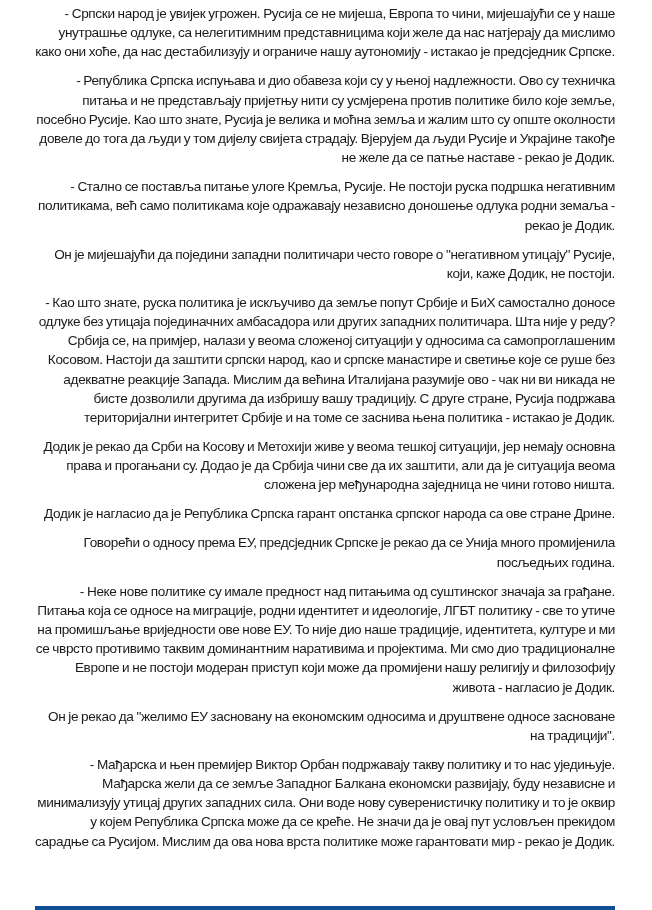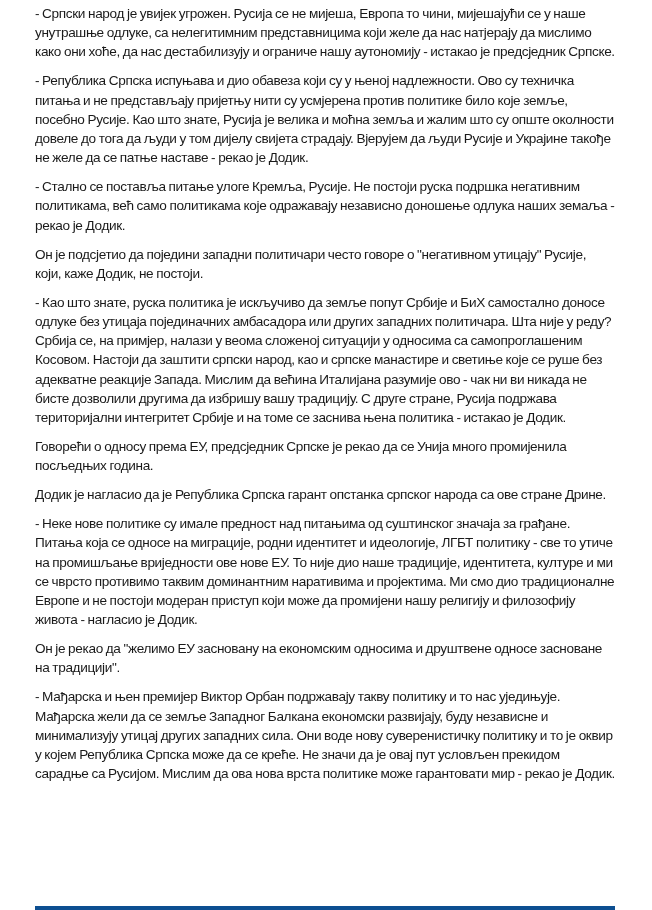--- a/index.html
+++ b/index.html
@@ -10,39 +10,40 @@
       top: 4px;
       width: 580px;
       font-family: "Liberation Sans", sans-serif;
       font-size: 13.6px;
       line-height: 19.2px;
       color: #1a1a1a;
       letter-spacing: -0.35px;
       word-spacing: -0.5px;
       transform-origin: 0 0;
     }
-    .article p { margin: 0 0 9.8px 0; }
+    .article p { margin: 0 0 9.8px 0; text-align: right; }
     .bottom-rule {
       position: absolute;
       left: 35px;
       top: 906px;
       width: 580px;
       height: 4px;
       background: #0d4f91;
     }
   </style>
 </head>
 <body>
 
 <div class="article">
   <p>- Српски народ је увијек угрожен. Русија се не мијеша, Европа то чини, мијешајући се у наше унутрашње одлуке, са нелегитимним представницима који желе да нас натјерају да мислимо како они хоће, да нас дестабилизују и ограниче нашу аутономију - истакао је предсједник Српске.</p>
   <p>- Република Српска испуњава и дио обавеза који су у њеној надлежности. Ово су техничка питања и не представљају пријетњу нити су усмјерена против политике било које земље, посебно Русије. Као што знате, Русија је велика и моћна земља и жалим што су опште околности довеле до тога да људи у том дијелу свијета страдају. Вјерујем да људи Русије и Украјине такође не желе да се патње наставе - рекао је Додик.</p>
-  <p>- Стално се поставља питање улоге Кремља, Русије. Не постоји руска подршка негативним политикама, већ само политикама које одражавају независно доношење одлука наших земаља - рекао је Додик.</p>
-  <p>Он је подсјетио да поједини западни политичари често говоре о "негативном утицају" Русије, који, каже Додик, не постоји.</p>
+  <p>- Стално се поставља питање улоге Кремља, Русије. Не постоји руска подршка негативним политикама, већ само политикама које одражавају независно доношење одлука родни земаља - рекао је Додик.</p>
+  <p>Он је мијешајући да поједини западни политичари често говоре о "негативном утицају" Русије, који, каже Додик, не постоји.</p>
   <p>- Као што знате, руска политика је искључиво да земље попут Србије и БиХ самостално доносе одлуке без утицаја појединачних амбасадора или других западних политичара. Шта није у реду? Србија се, на примјер, налази у веома сложеној ситуацији у односима са самопроглашеним Косовом. Настоји да заштити српски народ, као и српске манастире и светиње које се руше без адекватне реакције Запада. Мислим да већина Италијана разумије ово - чак ни ви никада не бисте дозволили другима да избришу вашу традицију. С друге стране, Русија подржава територијални интегритет Србије и на томе се заснива њена политика - истакао је Додик.</p>
+  <p>Додик је рекао да Срби на Косову и Метохији живе у веома тешкој ситуацији, јер немају основна права и прогањани су. Додао је да Србија чини све да их заштити, али да је ситуација веома сложена јер међународна заједница не чини готово ништа.</p>
+  <p>Додик је нагласио да је Република Српска гарант опстанка српског народа са ове стране Дрине.</p>
   <p>Говорећи о односу према ЕУ, предсједник Српске је рекао да се Унија много промијенила посљедњих година.</p>
-  <p>Додик је нагласио да је Република Српска гарант опстанка српског народа са ове стране Дрине.</p>
   <p>- Неке нове политике су имале предност над питањима од суштинског значаја за грађане. Питања која се односе на миграције, родни идентитет и идеологије, ЛГБТ политику - све то утиче на промишљање вриједности ове нове ЕУ. То није дио наше традиције, идентитета, културе и ми се чврсто противимо таквим доминантним наративима и пројектима. Ми смо дио традиционалне Европе и не постоји модеран приступ који може да промијени нашу религију и филозофију живота - нагласио је Додик.</p>
   <p>Он је рекао да "желимо ЕУ засновану на економским односима и друштвене односе засноване на традицији".</p>
   <p>- Мађарска и њен премијер Виктор Орбан подржавају такву политику и то нас уједињује. Мађарска жели да се земље Западног Балкана економски развијају, буду независне и минимализују утицај других западних сила. Они воде нову суверенистичку политику и то је оквир у којем Република Српска може да се креће. Не значи да је овај пут условљен прекидом сарадње са Русијом. Мислим да ова нова врста политике може гарантовати мир - рекао је Додик.</p>
 </div>
 
 <div class="bottom-rule"></div>
 
 </body></html>

